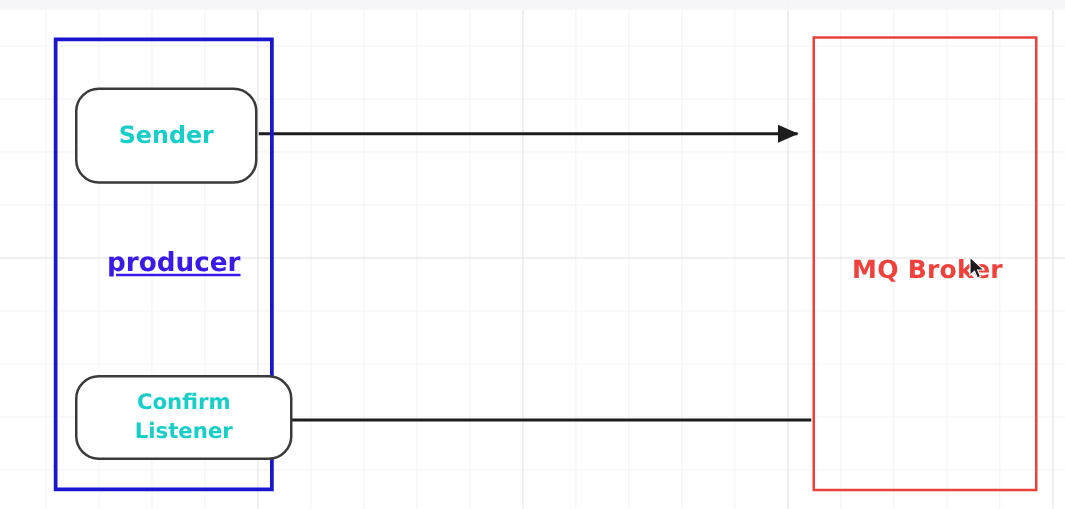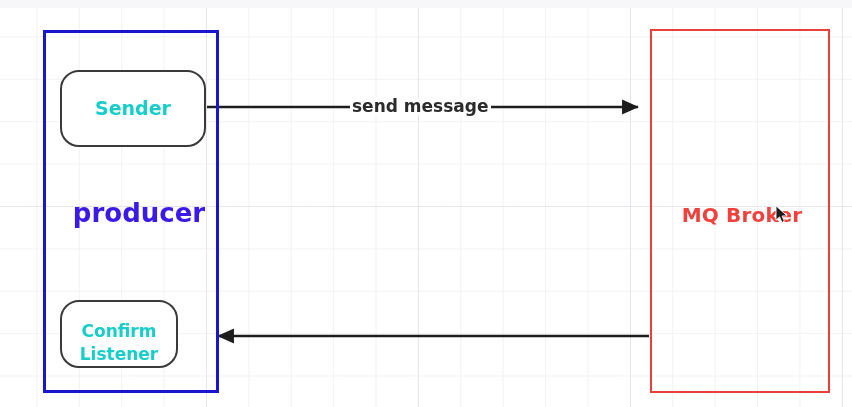--- a/index.html
+++ b/index.html
@@ -100,38 +100,38 @@
   }
   .node-sender {
     left: 60px;
     top: 70px;
     width: 146px;
     height: 77px;
   }
   .node-listener {
     left: 60px;
     top: 300px;
-    width: 118px;
+    width: 174px;
     height: 68px;
     font-size: 17px;
     line-height: 1.35;
-    align-items: flex-end;
   }
   .node-listener .line2 { display: block; }
 
   .producer-title {
     position: absolute;
     left: 43px;
     top: 198px;
     width: 192px;
     text-align: center;
     color: #3b19e6;
-    font-size: 26px;
+    font-size: 21px;
     font-weight: bold;
     white-space: nowrap;
+    text-decoration: underline;
   }
 
   
   .edge-svg {
     position: absolute;
     inset: 0;
     width: 852px;
     height: 407px;
     pointer-events: none;
   }
@@ -203,20 +203,19 @@
     <span>
       <span class="line1">Confirm</span>
       <span class="line2">Listener</span>
     </span>
   </div>
 
   <div class="broker-box">
     <div class="broker-label">MQ Broker</div>
   </div>
 
-  <div class="edge-label label-send">send message</div>
 
 
   <svg class="cursor" viewBox="0 0 16 20" xmlns="http://www.w3.org/2000/svg">
     <path d="M1 0.8 L1 15.2 L4.6 11.9 L6.9 17.4 L9.4 16.3 L7.1 11.0 L12.1 10.9 Z" fill="#1b1b1b" stroke="#ffffff" stroke-width="0.9"></path>
   </svg>
 
 </div>
 
 </body></html>

